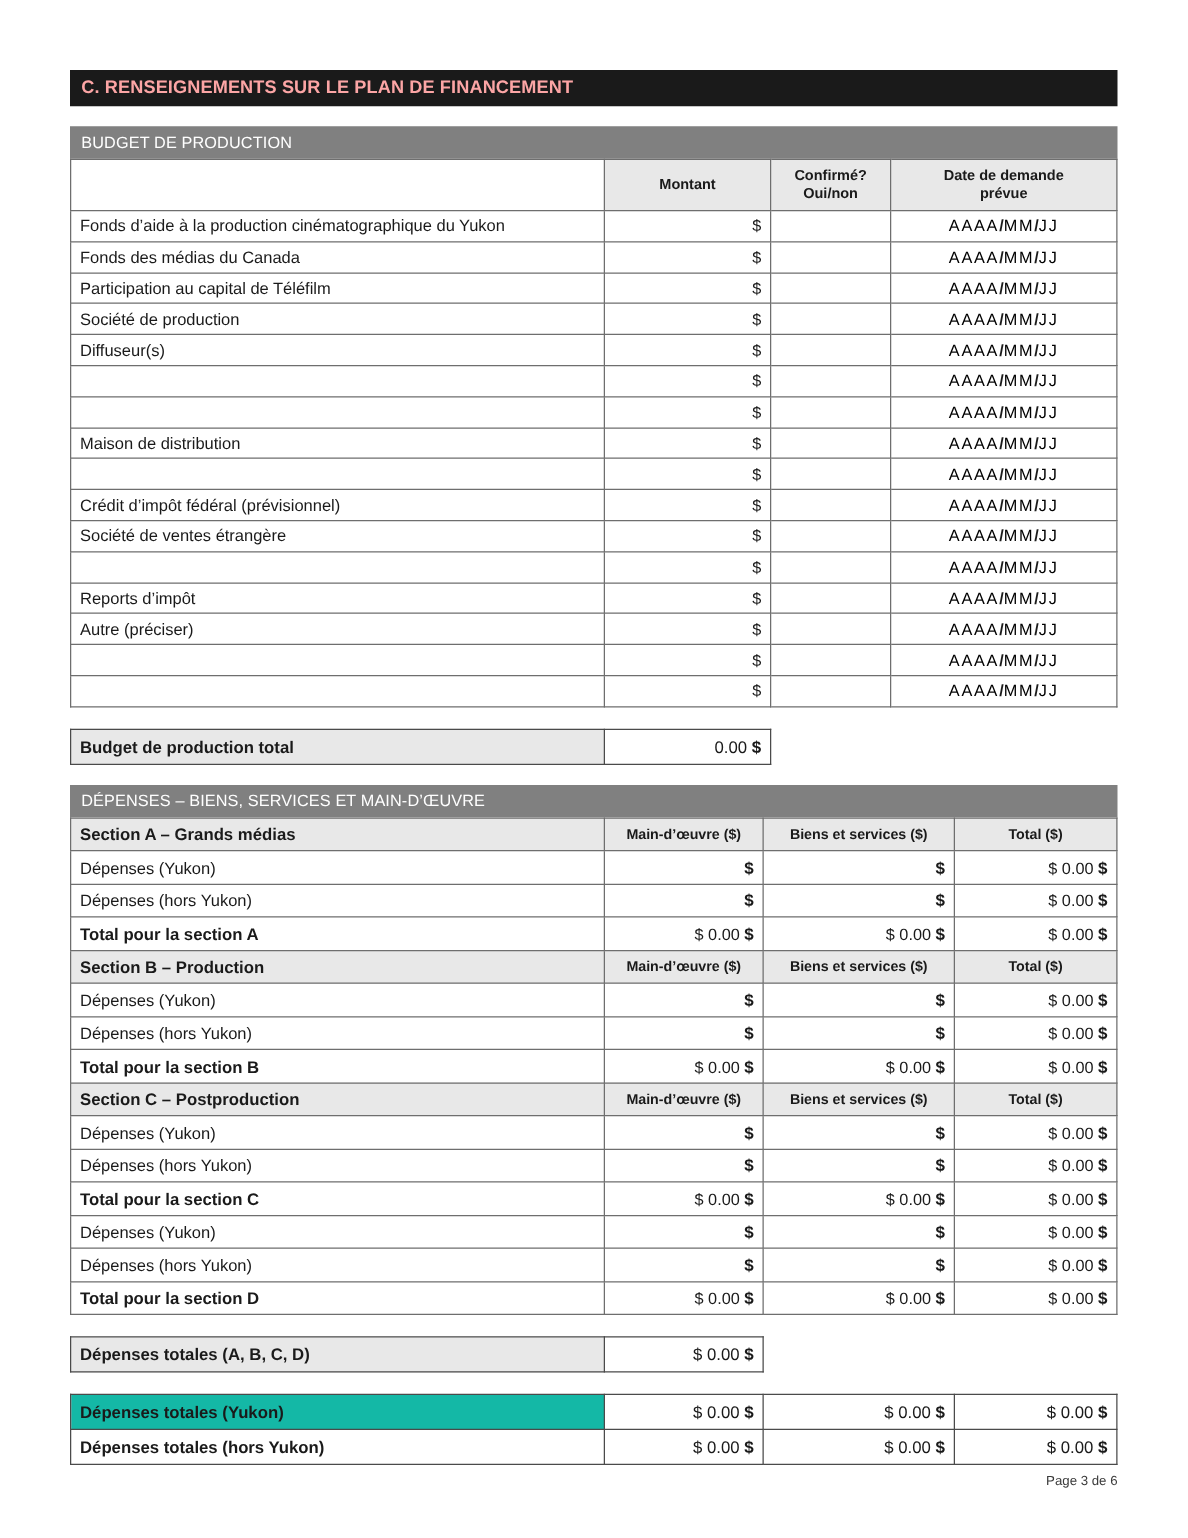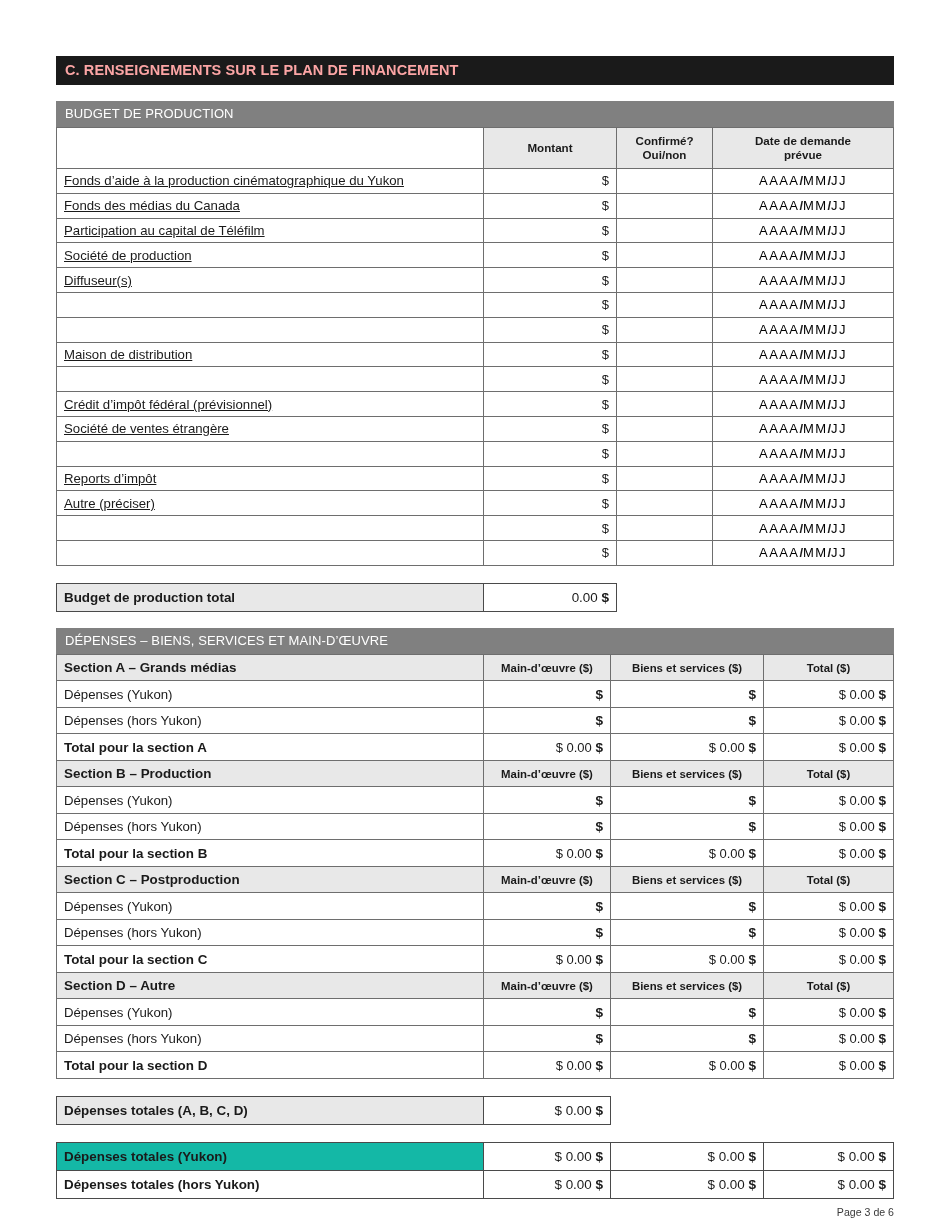--- a/index.html
+++ b/index.html
@@ -80,21 +80,20 @@
     padding: 6px 4px;
   }
   .hdr-blank { background: #ffffff; }
 
   .row-label {
     padding: 3px 20px 3px 7px;
     font-size: 13.2px;
     height: 24.8px;
     white-space: nowrap;
     overflow: hidden;
-    text-decoration: underline;
   }
   .cell-money {
     text-align: right;
     padding: 3px 7px 3px 4px;
     font-size: 13px;
     height: 24.8px;
   }
   .cell-empty { height: 24.8px; }
 
   
@@ -394,26 +393,20 @@
           <td class="exp-money"><span class="dollar">$</span></td>
           <td class="exp-money"><span>$ 0.00</span> <span class="dollar">$</span></td>
         </tr>
         <tr>
           <td class="exp-label bold">Total pour la section C</td>
           <td class="exp-money"><span>$ 0.00</span> <span class="dollar">$</span></td>
           <td class="exp-money"><span>$ 0.00</span> <span class="dollar">$</span></td>
           <td class="exp-money"><span>$ 0.00</span> <span class="dollar">$</span></td>
         </tr>
         <tr>
-          <td class="sec-hdr-label">Section D – Autre</td>
-          <td class="sec-hdr-col">Main-d’œuvre ($)</td>
-          <td class="sec-hdr-col">Biens et services ($)</td>
-          <td class="sec-hdr-col">Total ($)</td>
-        </tr>
-        <tr>
           <td class="exp-label">Dépenses (Yukon)</td>
           <td class="exp-money"><span class="dollar">$</span></td>
           <td class="exp-money"><span class="dollar">$</span></td>
           <td class="exp-money"><span>$ 0.00</span> <span class="dollar">$</span></td>
         </tr>
         <tr>
           <td class="exp-label">Dépenses (hors Yukon)</td>
           <td class="exp-money"><span class="dollar">$</span></td>
           <td class="exp-money"><span class="dollar">$</span></td>
           <td class="exp-money"><span>$ 0.00</span> <span class="dollar">$</span></td>

